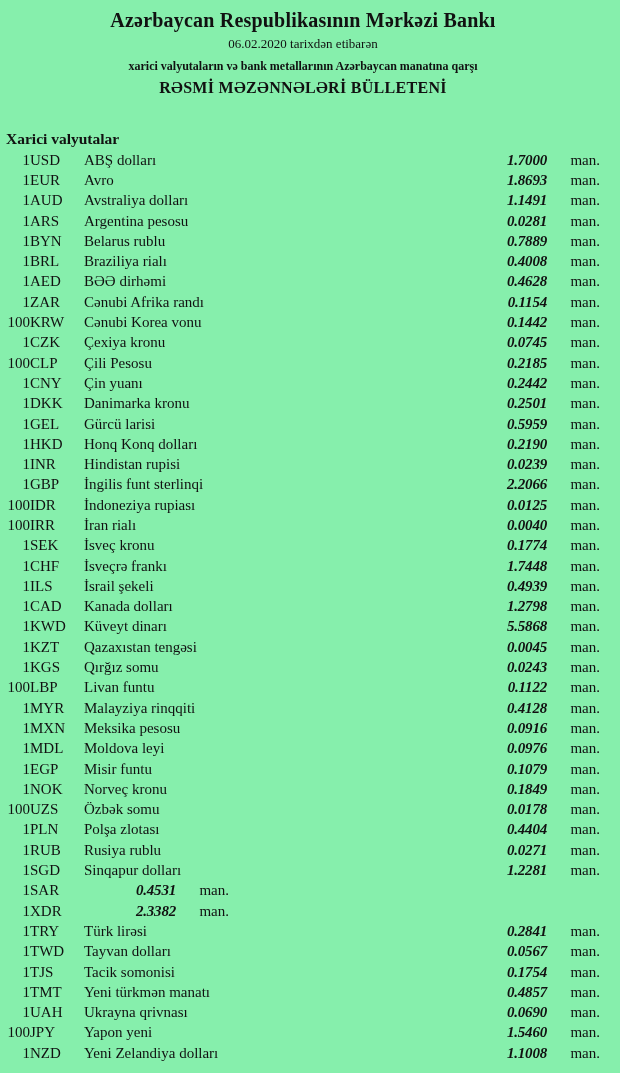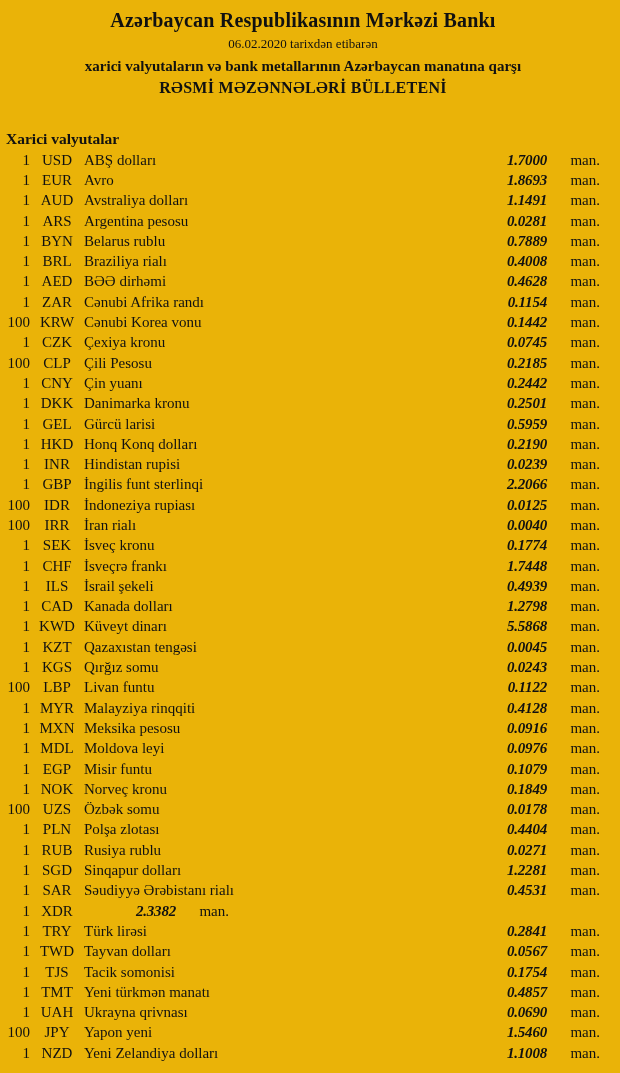--- a/index.html
+++ b/index.html
@@ -8,36 +8,36 @@
     width: 620px;
     height: 1073px;
     font-family: "Liberation Serif", serif;
     color: #111111;
     overflow: hidden;
   }
   .page {
     width: 620px;
     height: 1073px;
     padding: 7px 20px 0 6px;
-    background: #eab308;
+    background: #86efac;
   }
   .doc-header { text-align: center; }
   .bank-name {
     font-size: 20px;
     font-weight: bold;
     line-height: 26px;
     letter-spacing: 0.2px;
   }
   .date-line {
     font-size: 13px;
     font-weight: normal;
     line-height: 22px;
   }
   .subtitle {
-    font-size: 15px;
+    font-size: 12px;
     font-weight: bold;
     line-height: 22px;
   }
   .bulletin-title {
     font-size: 16px;
     font-weight: bold;
     line-height: 22px;
     letter-spacing: 0.3px;
   }
   .section-title {
@@ -50,21 +50,21 @@
   .rates-table { width: 100%; }
   .rate-row {
     display: flex;
     align-items: center;
     height: 20.31px;
     font-size: 15px;
     line-height: 1;
     white-space: nowrap;
   }
   .col-qty   { width: 24px;  text-align: right; }
-  .col-code  { width: 54px;  text-align: center; }
+  .col-code  { width: 54px;  }
   .col-name  { flex: 1;      text-align: left;  padding-left: 0; overflow: hidden; }
   .col-rate  { width: 92px;  text-align: right; font-weight: bold; font-style: italic; letter-spacing: -0.2px; }
   .col-unit  { width: 38px;  margin-left: 15px; text-align: right; }
 </style>
 </head>
 <body>
 
 <div class="page">
   <div class="doc-header">
     <div class="bank-name">Azərbaycan Respublikasının Mərkəzi Bankı</div>
@@ -360,21 +360,20 @@
     <span class="col-qty">1</span>
     <span class="col-code">SGD</span>
     <span class="col-name">Sinqapur dolları</span>
     <span class="col-rate">1.2281</span>
     <span class="col-unit">man.</span>
   </div>
 
   <div class="rate-row">
     <span class="col-qty">1</span>
     <span class="col-code">SAR</span>
-    <span class="col-name">Səudiyyə Ərəbistanı rialı</span>
     <span class="col-rate">0.4531</span>
     <span class="col-unit">man.</span>
   </div>
 
   <div class="rate-row">
     <span class="col-qty">1</span>
     <span class="col-code">XDR</span>
     <span class="col-rate">2.3382</span>
     <span class="col-unit">man.</span>
   </div>

